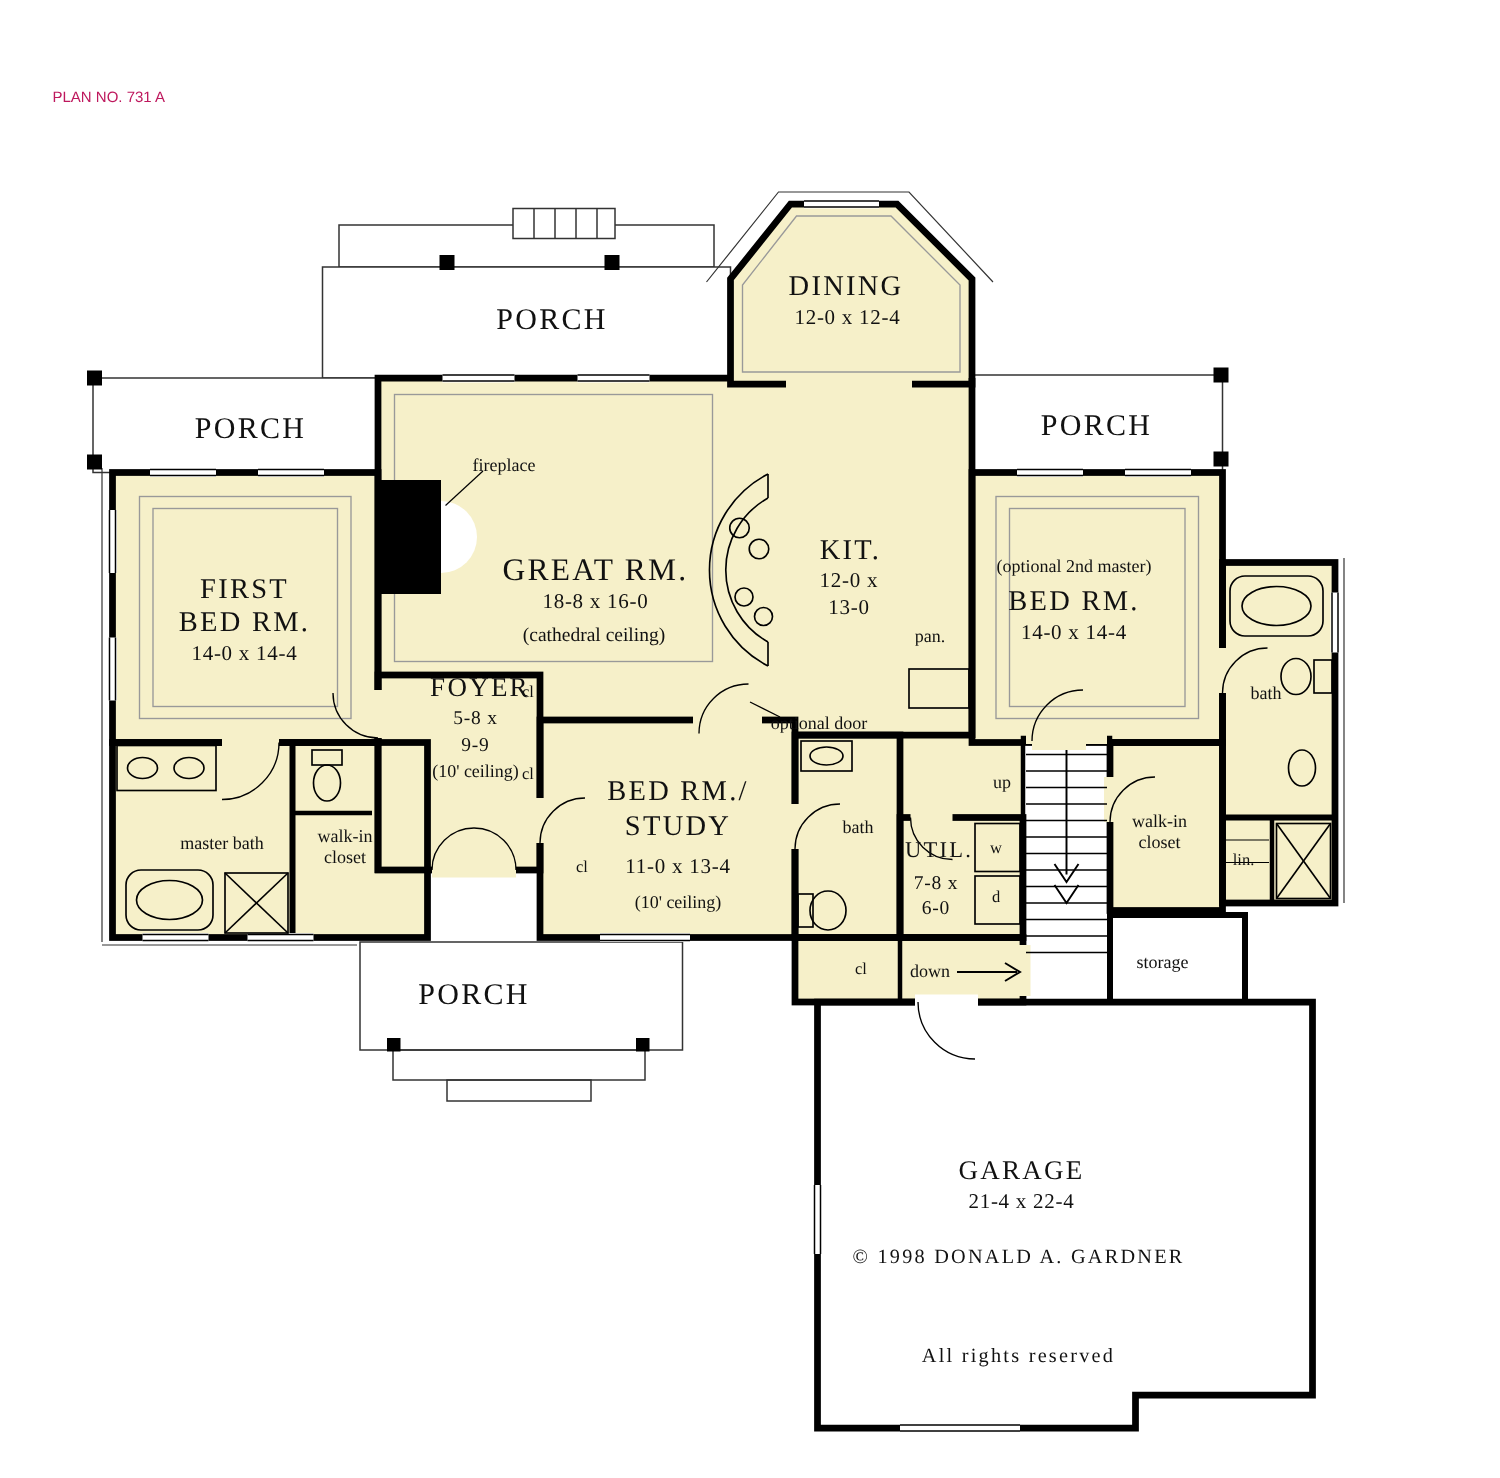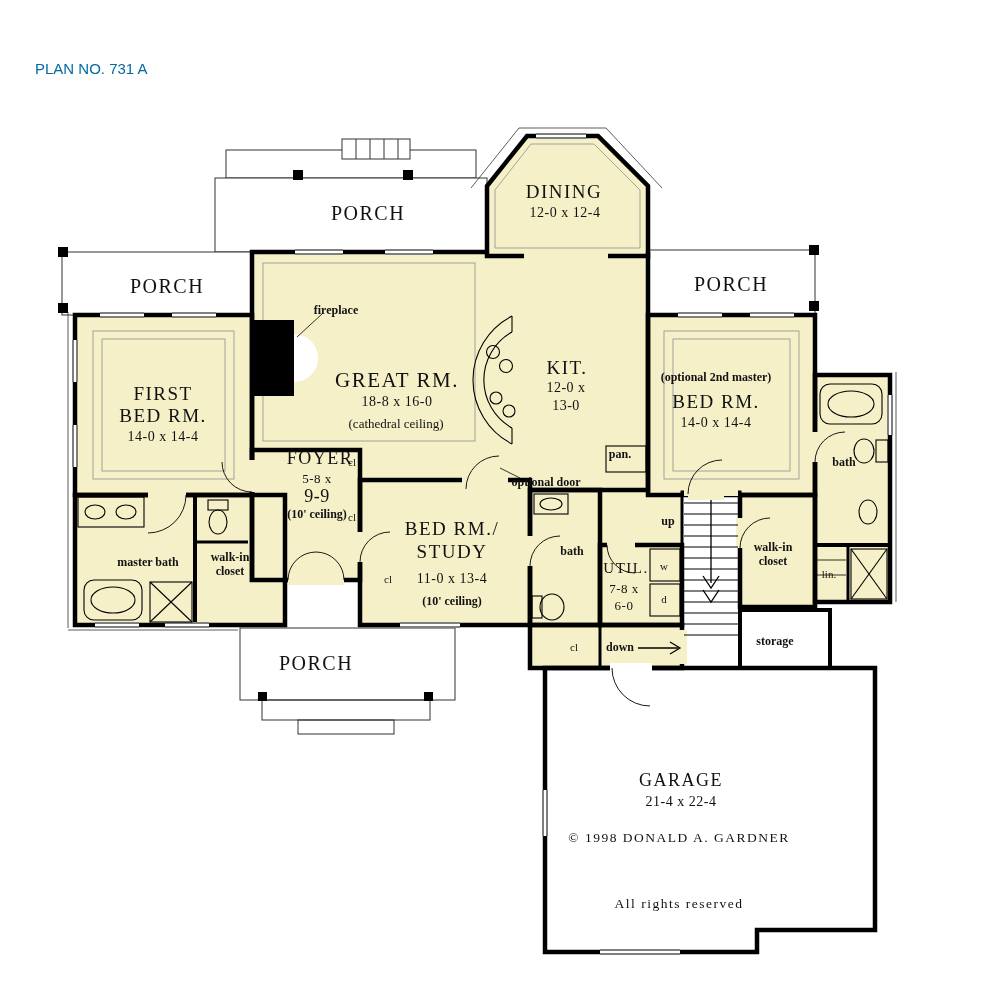--- a/index.html
+++ b/index.html
@@ -7,30 +7,30 @@
     position:relative;width:1000px;height:985px;background:#fff;
     font-family:"Liberation Serif",serif;color:#111;overflow:hidden;
   }
   .hdr-title{
     position:absolute;left:35px;top:30px;
     font-family:"Liberation Sans",sans-serif;font-weight:bold;
     font-size:21px;letter-spacing:.3px;color:#1a1a1a;
   }
   .hdr-plan{
     position:absolute;left:35px;top:60px;
-    font-family:"Liberation Sans",sans-serif;font-size:15px;color:#0369a1;
+    font-family:"Liberation Sans",sans-serif;font-size:10px;color:#be185d;
   }
   .plan-svg{position:absolute;left:0;top:0;}
   .lbl{
     position:absolute;transform:translate(-50%,-50%);
     white-space:nowrap;line-height:1;text-align:center;color:#111;
   }
   .rm{font-weight:normal;letter-spacing:1.5px;}
   .dim{font-size:14px;letter-spacing:.5px;}
-  .sm{font-size:12px;font-weight:bold;}
+  .sm{font-size:12px;}
   .tiny{font-size:11px;}
   .note{font-size:13px;}
   .cr{font-size:13.5px;letter-spacing:1.5px;}
 </style>
 </head>
 <body>
 
 <div class="canvas">
 
   <div class="hdr-plan">PLAN NO. 731 A</div>
@@ -312,30 +312,30 @@
   <div class="lbl dim" style="left:163px;top:437px">14-0 x 14-4</div>
 
   <div class="lbl sm" style="left:336px;top:310px">fireplace</div>
   <div class="lbl rm" style="left:397px;top:380px;font-size:21px">GREAT RM.</div>
   <div class="lbl dim" style="left:397px;top:402px">18-8 x 16-0</div>
   <div class="lbl note" style="left:396px;top:423px">(cathedral ceiling)</div>
 
   <div class="lbl rm" style="left:567px;top:367px;font-size:19px">KIT.</div>
   <div class="lbl dim" style="left:566px;top:388px">12-0 x</div>
   <div class="lbl dim" style="left:566px;top:406px">13-0</div>
-  <div class="lbl sm" style="left:620px;top:454px">pan.</div>
+  <div class="lbl sm" style="left:620px;top:424px">pan.</div>
 
   <div class="lbl sm" style="left:716px;top:377px">(optional 2nd master)</div>
   <div class="lbl rm" style="left:716px;top:401px;font-size:19px">BED RM.</div>
   <div class="lbl dim" style="left:716px;top:423px">14-0 x 14-4</div>
   <div class="lbl sm" style="left:844px;top:462px">bath</div>
 
   <div class="lbl rm" style="left:320px;top:458px;font-size:18px">FOYER</div>
   <div class="lbl dim" style="left:317px;top:478px;font-size:13px">5-8 x</div>
-  <div class="lbl dim" style="left:317px;top:496px;font-size:18px">9-9</div>
+  <div class="lbl dim" style="left:317px;top:496px;font-size:13px">9-9</div>
   <div class="lbl sm" style="left:317px;top:514px">(10' ceiling)</div>
   <div class="lbl tiny" style="left:352px;top:462px">cl</div>
   <div class="lbl tiny" style="left:352px;top:517px">cl</div>
 
   <div class="lbl sm" style="left:546px;top:482px">optional door</div>
 
   <div class="lbl rm" style="left:452px;top:528px;font-size:19px">BED RM./</div>
   <div class="lbl rm" style="left:452px;top:551px;font-size:19px">STUDY</div>
   <div class="lbl dim" style="left:452px;top:579px">11-0 x 13-4</div>
   <div class="lbl sm" style="left:452px;top:601px">(10' ceiling)</div>

